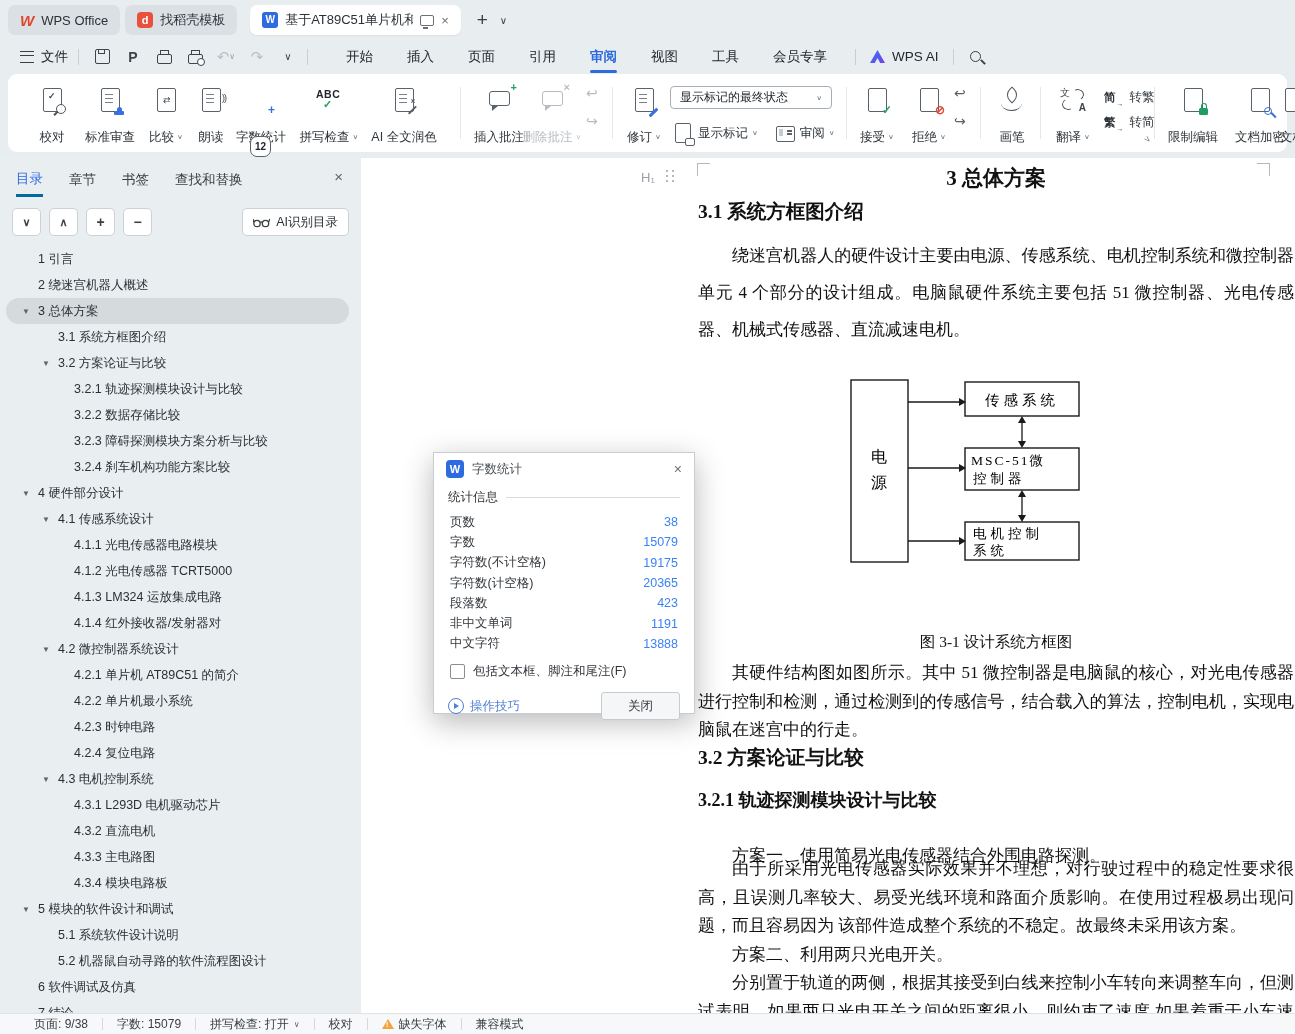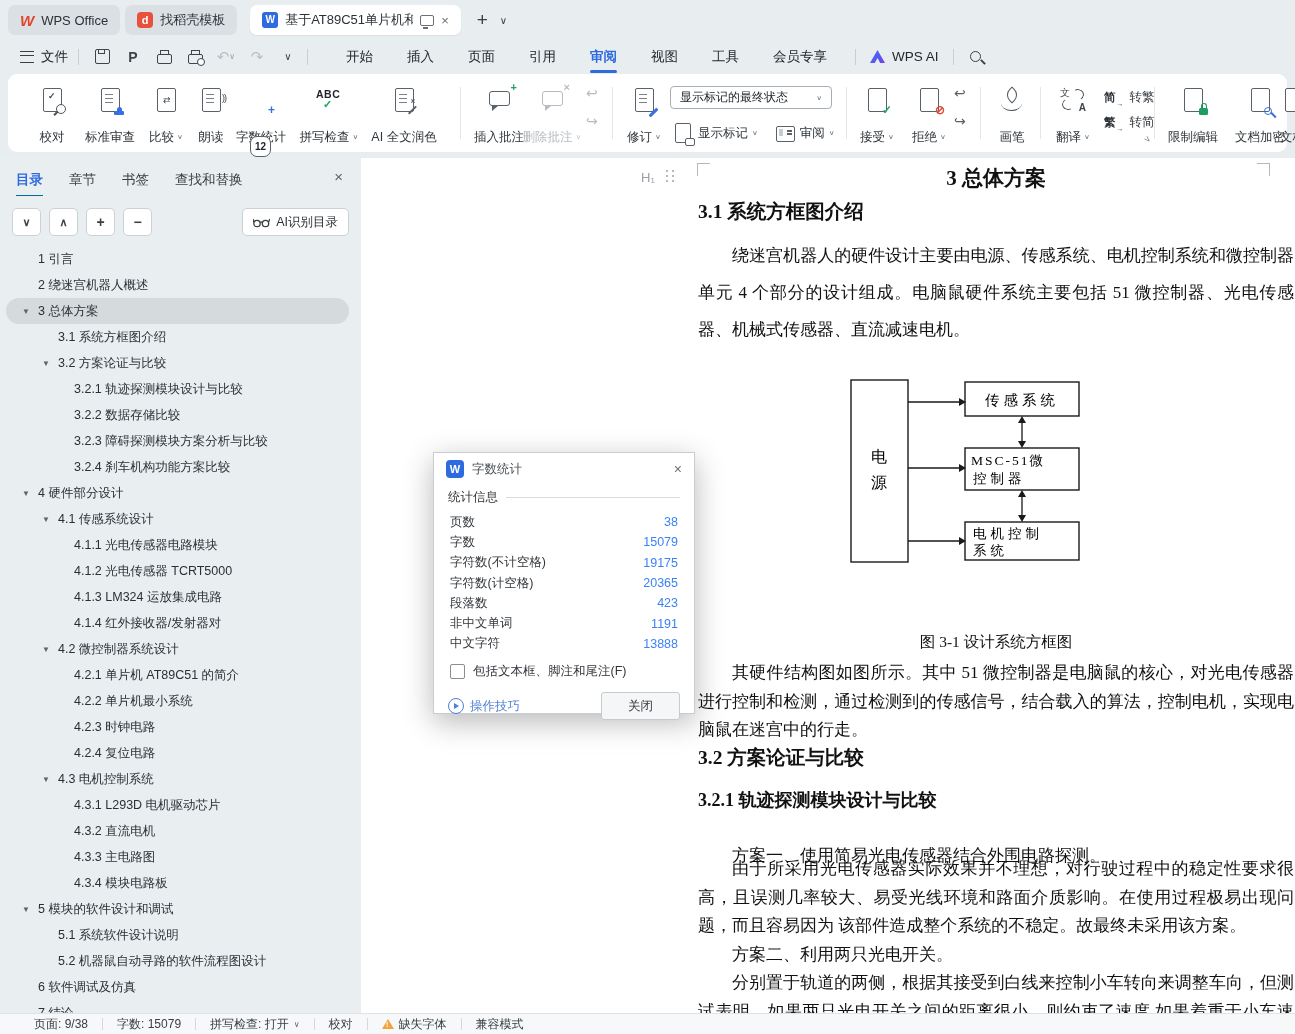--- a/index.html
+++ b/index.html
@@ -99,21 +99,21 @@
   .dropdown{position:absolute;left:0;top:3px;width:162px;height:23px;border:1px solid #a7aeb5;border-radius:4px;background:#fff;
             display:flex;align-items:center;padding:0 9px;font-size:12px;color:#24292e;box-sizing:border-box;}
   .dropdown .chev{margin-left:auto;}
   .mkrow{position:absolute;left:0;top:38px;display:flex;gap:14px;align-items:center;}
   .mkbtn{display:flex;align-items:center;gap:4px;font-size:12.5px;color:#2f353a;}
   .mkbtn .ric{width:24px;height:24px;}
   
   .sidebar{position:absolute;left:0;top:158px;width:361px;bottom:20px;background:#e9eef1;overflow:hidden;}
   .stabs{height:42px;display:flex;align-items:center;gap:26px;padding-left:16px;font-size:13.5px;color:#3c4043;position:relative;}
   .stab{padding:8px 0 6px;}
-  .stab.active{color:#2f6be0;font-weight:700;border-bottom:1px solid #0369a1;}
+  .stab.active{color:#2f6be0;font-weight:400;border-bottom:3px solid #0369a1;}
   .sclose{position:absolute;right:18px;top:10px;color:#5f666c;font-size:15px;}
   .sctrls{display:flex;align-items:center;gap:8px;margin:8px 12px 8px 12px;}
   .sqbtn{width:27px;height:26px;background:#fff;border:1px solid #ccd1d6;border-radius:5px;display:flex;align-items:center;justify-content:center;
          font-size:11px;color:#3c4043;font-weight:700;}
   .aibtn{margin-left:auto;height:26px;background:#fff;border:1px solid #ccd1d6;border-radius:5px;display:flex;align-items:center;gap:6px;
          padding:0 10px;font-size:12.5px;color:#2b3136;}
   .toc{position:absolute;left:0;right:0;top:88px;bottom:0;}
   .toc-item{height:26px;display:flex;align-items:center;font-size:12.5px;color:#2b3035;}
   .lv1{padding-left:22px;}.lv2{padding-left:42px;}.lv3{padding-left:58px;}
   .tarrow{width:16px;flex:0 0 16px;font-size:8px;color:#5c636a;}

